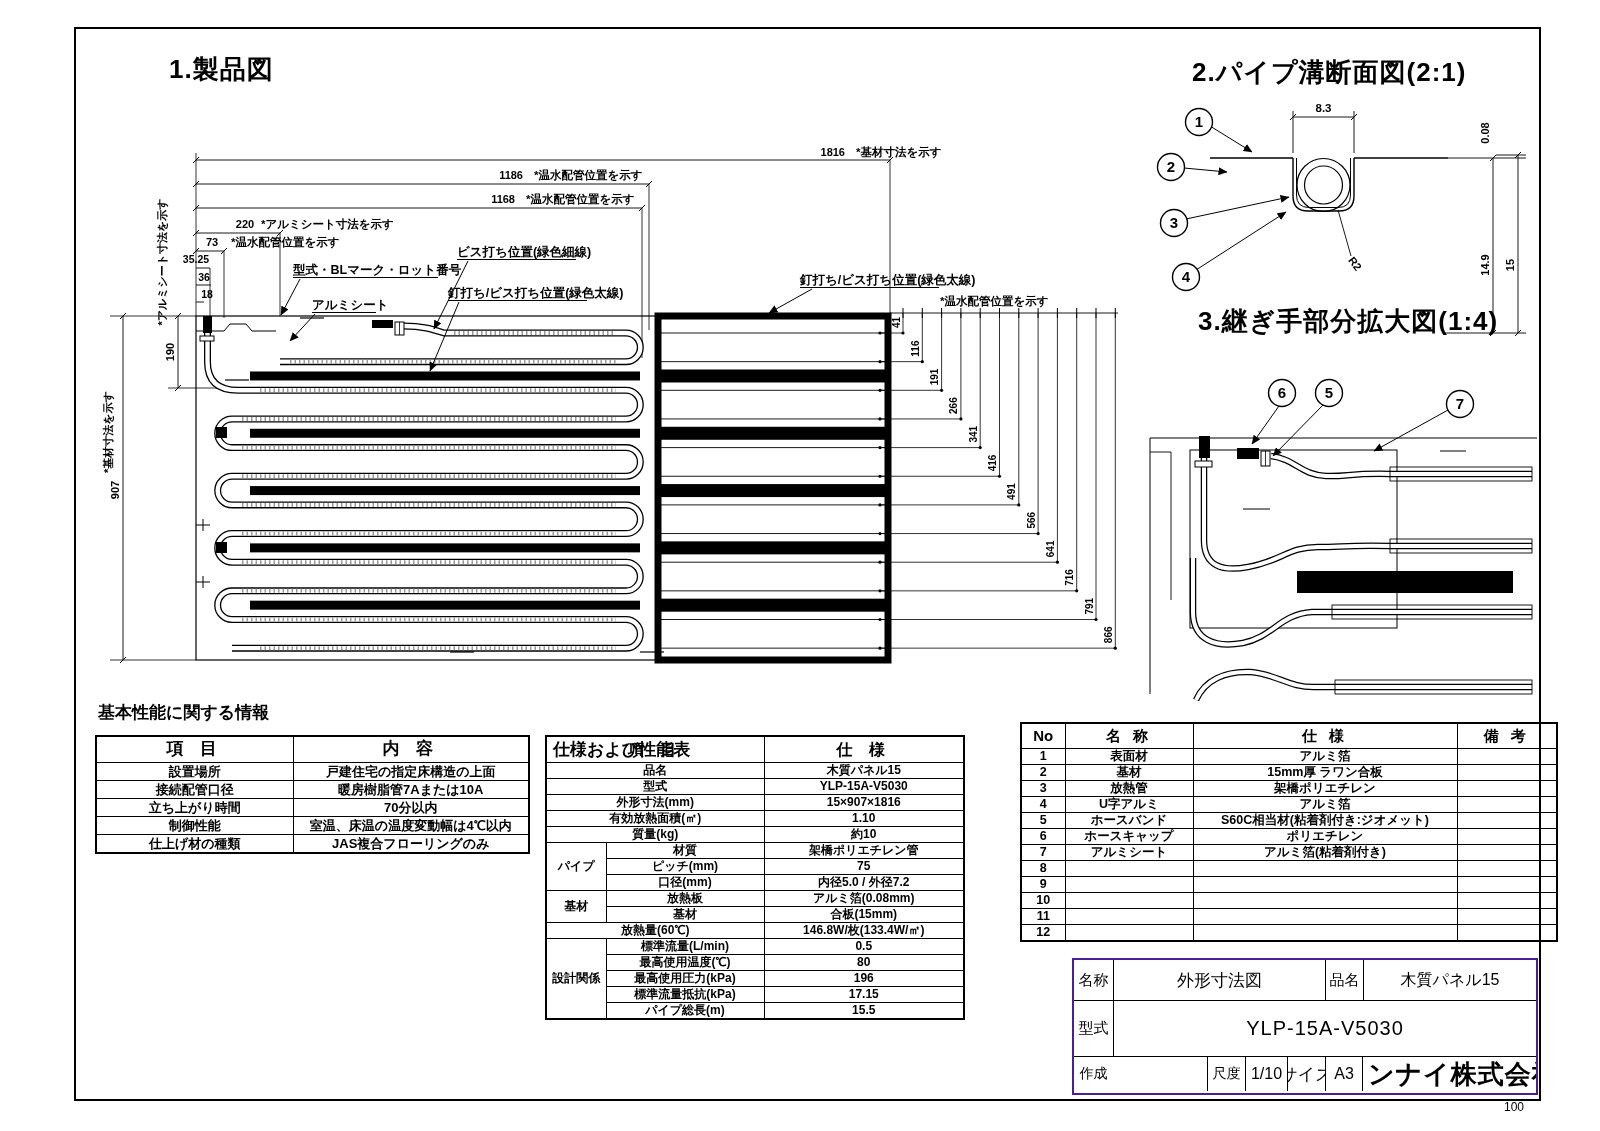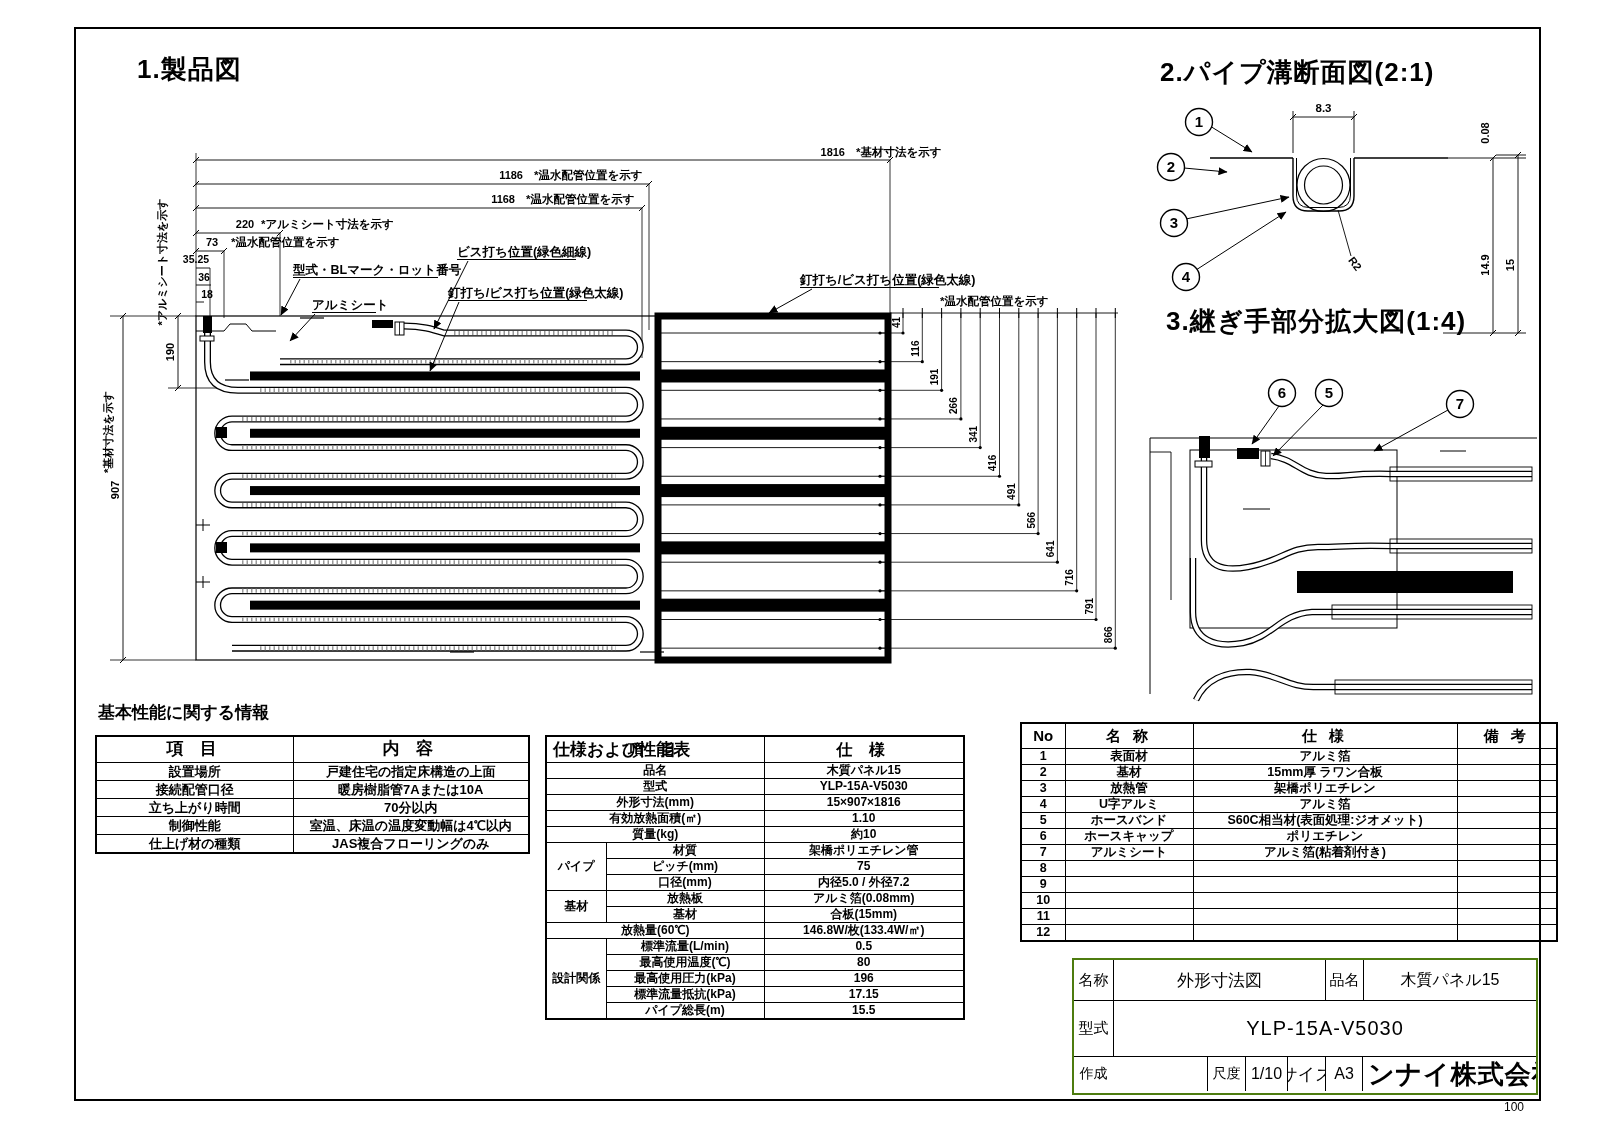--- a/index.html
+++ b/index.html
@@ -1,34 +1,34 @@
 <!DOCTYPE html>
 <html><head>
 <meta charset="utf-8">
 <style>
   html,body{margin:0;padding:0;background:#fff;}
   body{font-family:"Liberation Sans",sans-serif;color:#000;}
   #page{position:relative;width:1600px;height:1131px;background:#ffffff;overflow:hidden;}
   #cad{position:absolute;left:0;top:0;}
   .abs{position:absolute;}
-  .sec-title{font-weight:bold;font-size:26px;letter-spacing:1px;white-space:nowrap;}
+  .sec-title{font-weight:bold;font-size:26px;letter-spacing:1px;white-space:nowrap;margin-left:32px;}
   .tbl-title{font-weight:bold;font-size:17px;white-space:nowrap;}
   .tbl-host table{border-collapse:collapse;table-layout:fixed;border:2px solid #000;}
   .tbl-host td,.tbl-host th{border:1px solid #000;padding:0 3px;text-align:center;
       vertical-align:middle;font-weight:bold;white-space:pre-line;line-height:1.2;overflow:hidden;}
   .t-basic td{height:17px;font-size:13px;}
   .t-basic th{height:25px;font-size:17px;letter-spacing:6px;}
   .t-spec td{height:15px;font-size:12px;}
   .t-spec th{height:25px;font-size:16px;letter-spacing:6px;}
   .t-parts td{height:15px;font-size:12.5px;}
   .t-parts th{height:24px;font-size:15px;letter-spacing:4px;}
   .t-parts th:first-child{letter-spacing:0;}
   td.al{text-align:left;}
   
-  .tb{position:absolute;left:1072px;top:958px;width:466px;height:137px;border:2px solid #4d7c0f;box-sizing:border-box;}
+  .tb{position:absolute;left:1072px;top:958px;width:466px;height:137px;border:2px solid #4c1d95;box-sizing:border-box;}
   .tb .row{display:flex;box-sizing:border-box;}
   .tb .cell{box-sizing:border-box;border-left:1.5px solid #000;display:flex;align-items:center;justify-content:center;
             font-size:15px;white-space:nowrap;overflow:hidden;}
   .tb .cell:first-child{border-left:none;}
   .tb .r2,.tb .r3{border-top:1.5px solid #000;}
   .tb .big{font-size:20px;letter-spacing:1px;}
   .tb .co{font-size:26px;font-weight:bold;letter-spacing:1px;}
 </style>
 </head>
 <body>
@@ -513,21 +513,21 @@
           </tr>
           <tr>
             <td>4</td>
             <td>U字アルミ</td>
             <td>アルミ箔</td>
             <td></td>
           </tr>
           <tr>
             <td>5</td>
             <td>ホースバンド</td>
-            <td>S60C相当材(表面処理:ジオメット)</td>
+            <td>S60C相当材(粘着剤付き:ジオメット)</td>
             <td></td>
           </tr>
           <tr>
             <td>6</td>
             <td>ホースキャップ</td>
             <td>ポリエチレン</td>
             <td></td>
           </tr>
           <tr>
             <td>7</td>

